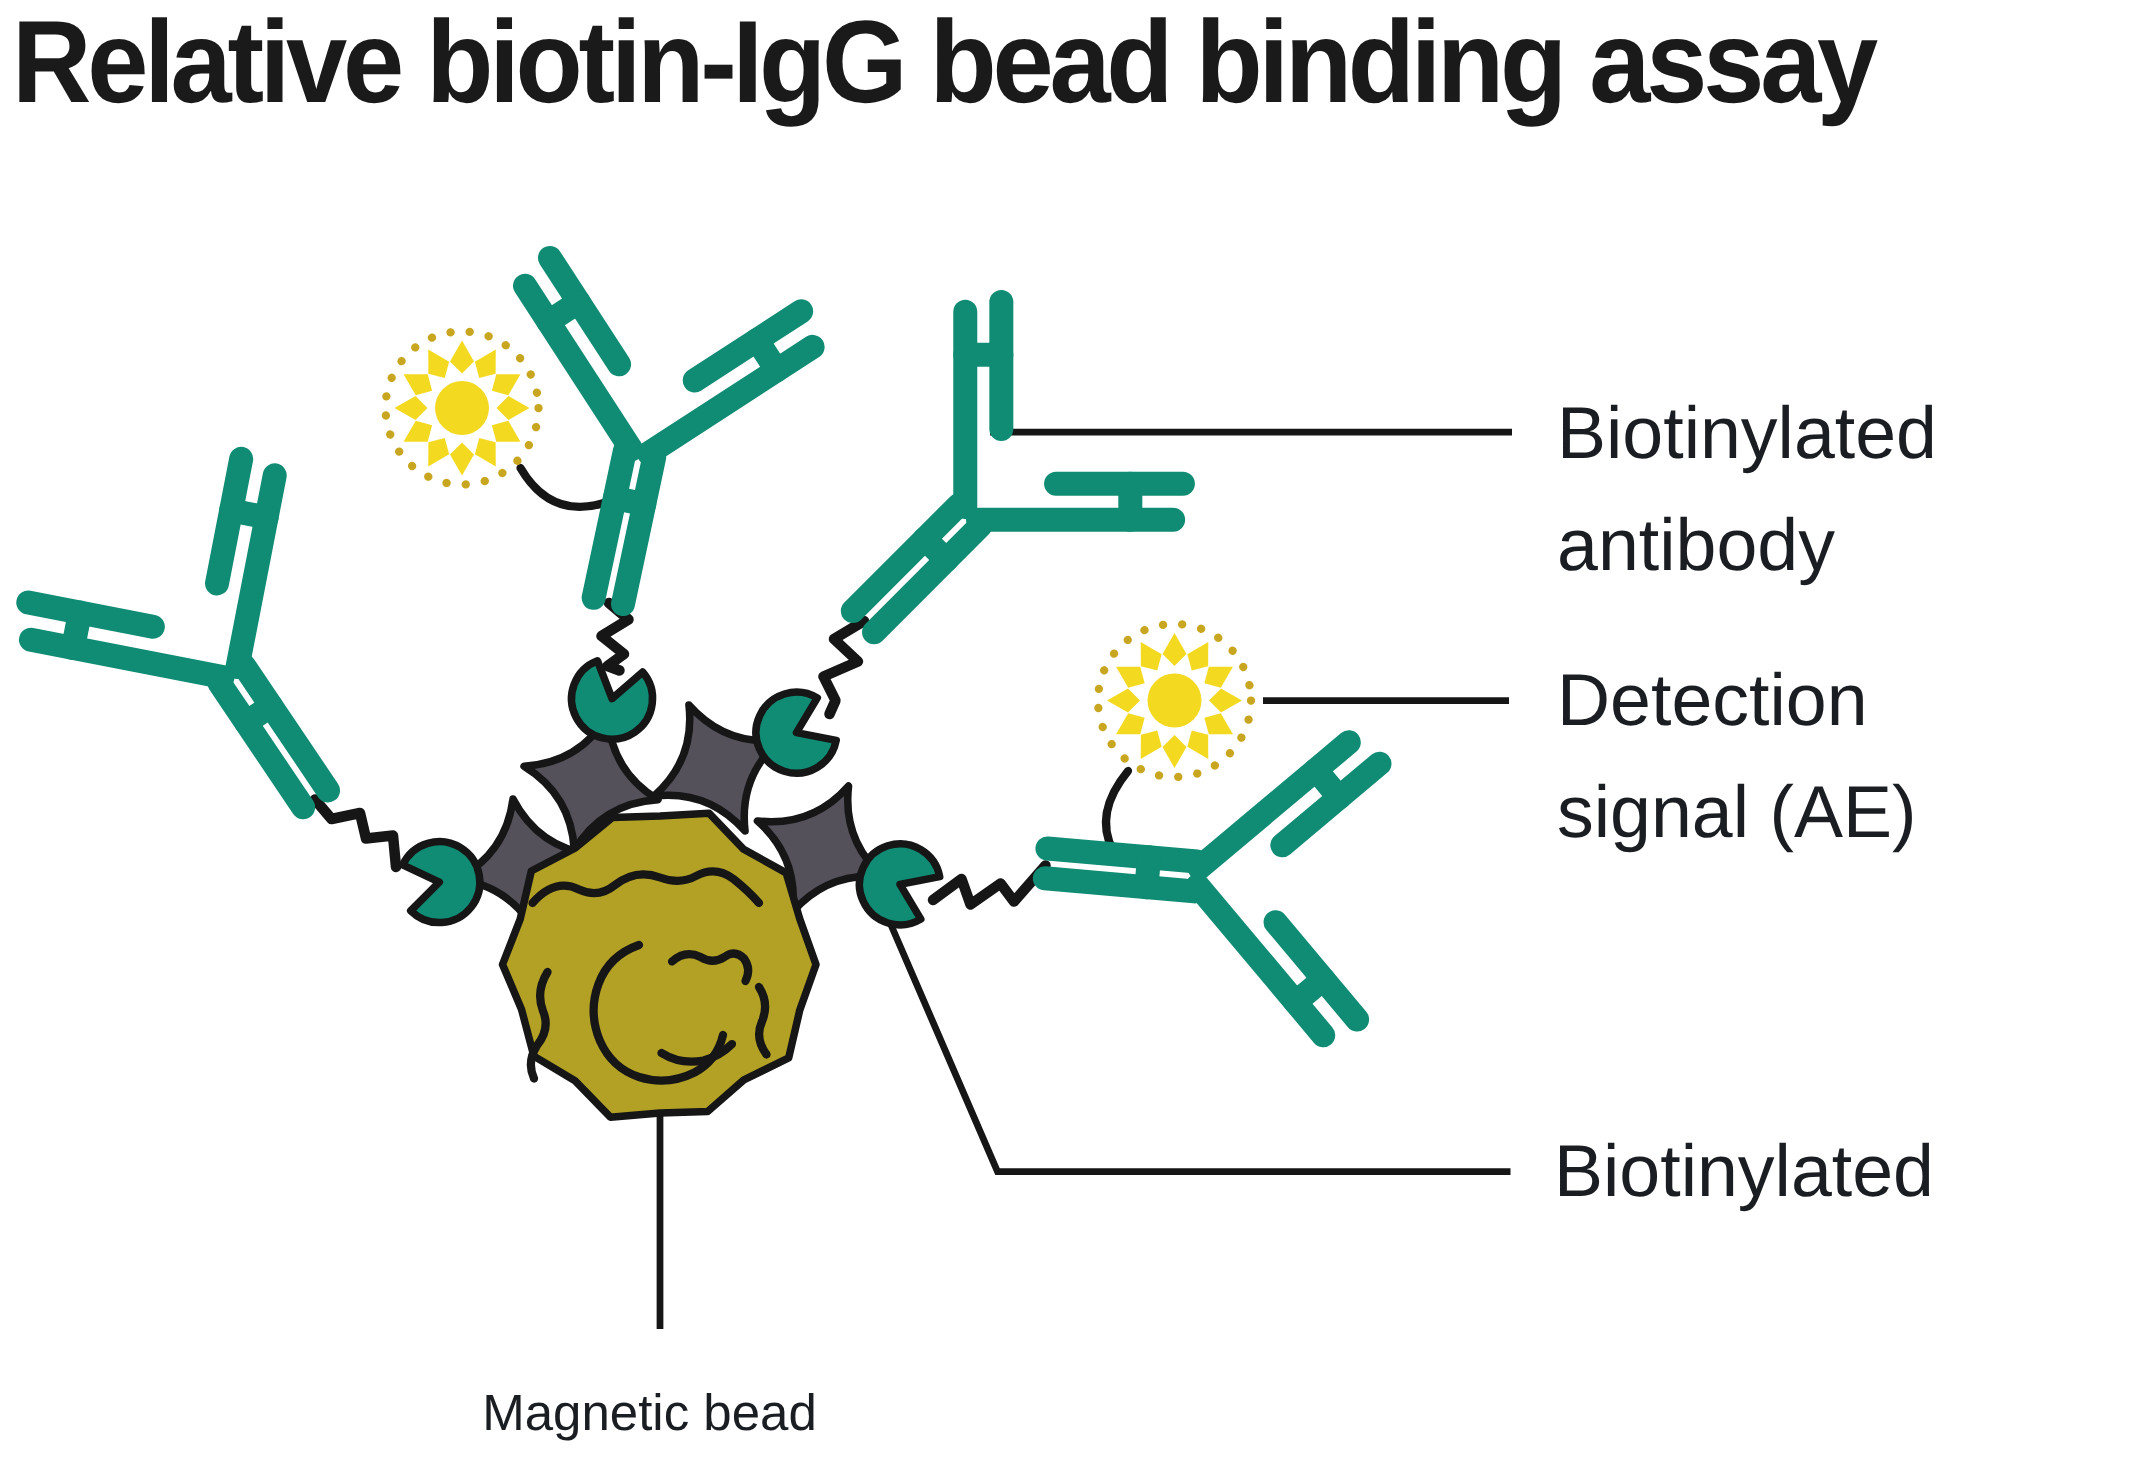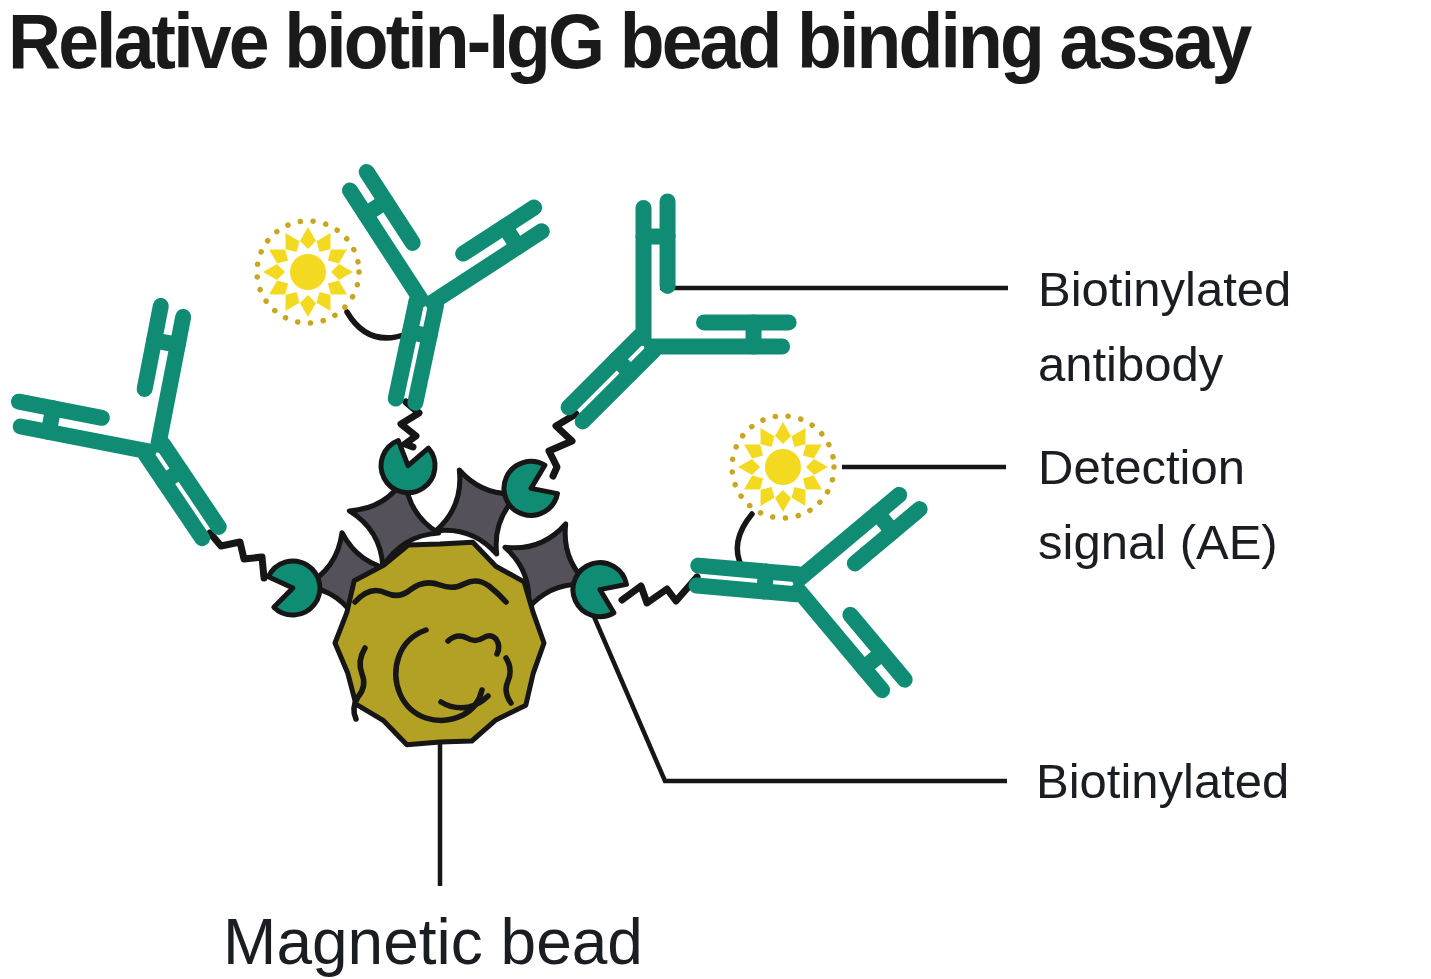--- a/index.html
+++ b/index.html
@@ -22,21 +22,21 @@
     position:absolute;left:8px;top:2px;margin:0;
     font-size:78px;font-weight:bold;letter-spacing:-3px;line-height:1.0;
     color:#1a1a1a;white-space:nowrap;
     transform:scaleX(.94);transform-origin:left top;
   }
   .diagram-svg{position:absolute;left:0;top:0;width:1431px;height:979px;}
   .label{
     position:absolute;font-size:49px;font-weight:400;color:var(--c-text);
     line-height:75px;white-space:nowrap;
   }
-  .label-bead{font-size:64px;transform:translateX(-50%);}
+  .label-bead{font-size:34px;transform:translateX(-50%);}
   
   .ab{fill:none;stroke:var(--c-antibody_teal);stroke-width:16;stroke-linecap:round;}
   .strep-star{fill:var(--c-streptavidin_gray);stroke:var(--c-line_black);stroke-width:5;stroke-linejoin:round;}
   .strep-cup{fill:var(--c-antibody_teal);stroke:var(--c-line_black);stroke-width:5;stroke-linejoin:round;}
   .sun-ring{fill:none;stroke:var(--c-signal_dot_gold);stroke-width:5.5;stroke-dasharray:0.1 12.8;stroke-linecap:round;}
   .sun-petals path{fill:var(--c-signal_yellow);stroke:none;}
   .sun-core{fill:var(--c-signal_yellow);}
   .callout{fill:none;stroke:var(--c-line_black);stroke-width:4.5;stroke-linejoin:miter;}
   .linker-curve{fill:none;stroke:var(--c-line_black);stroke-width:5.5;stroke-linecap:round;}
   .zigzag{fill:none;stroke:var(--c-line_black);stroke-width:7;stroke-linejoin:round;stroke-linecap:round;}

